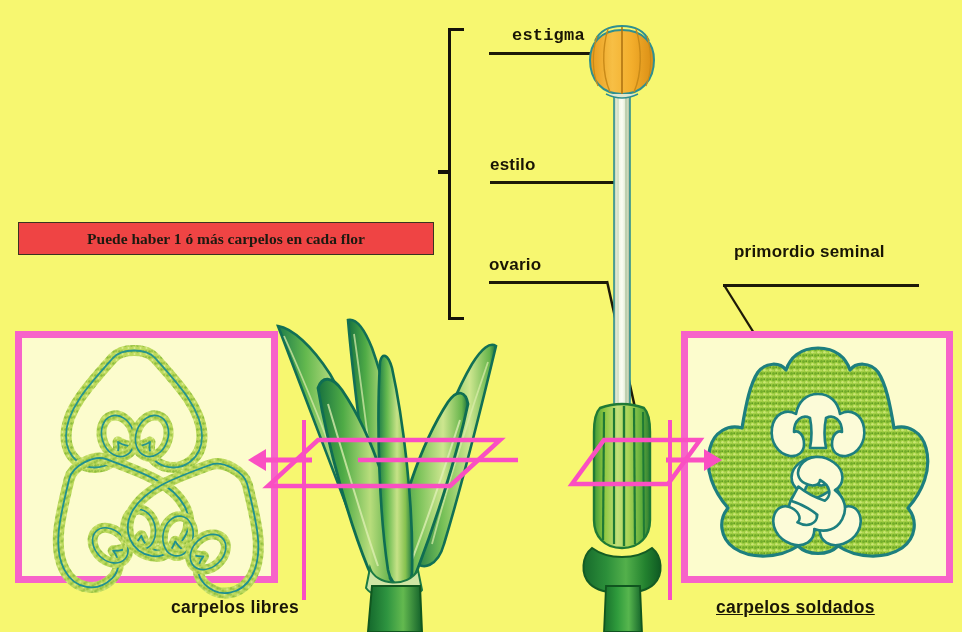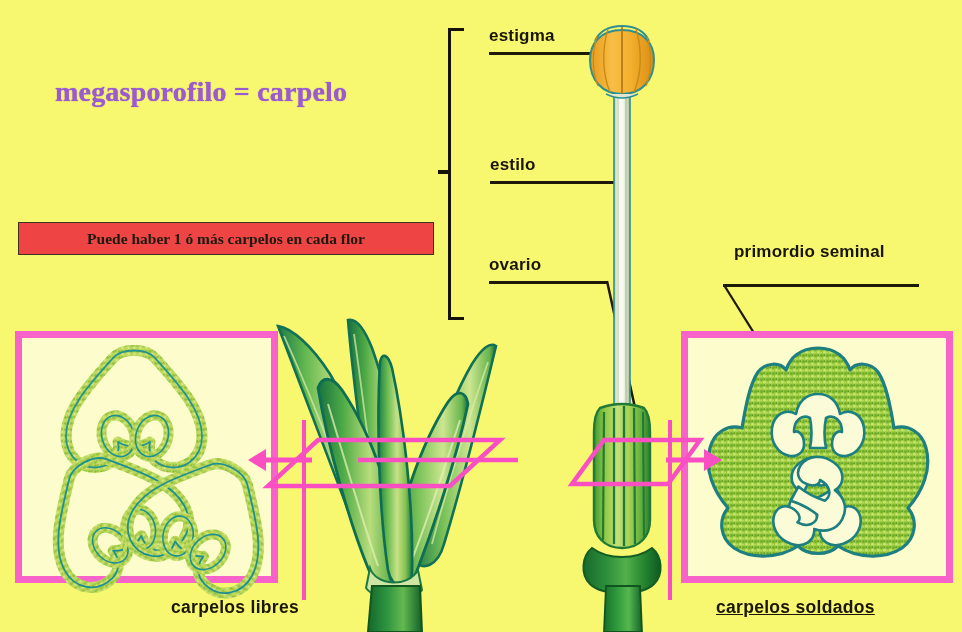--- a/index.html
+++ b/index.html
@@ -37,21 +37,21 @@
     white-space:nowrap;
   }
   .lbl{
     font-family:"Liberation Sans", sans-serif;
     font-weight:bold;
     font-size:17px;
     color:#191505;
     white-space:nowrap;
     letter-spacing:.2px;
   }
-  .lbl-estigma{left:489px;top:26px;}
+  .lbl-estigma{left:512px;top:26px;font-family:Liberation Mono, monospace;}
   .lbl-estilo{left:490px;top:155px;}
   .lbl-ovario{left:489px;top:255px;}
   .lbl-primordio{left:723px;top:242px;margin-left:11px;}
   .caption{
     font-family:"Liberation Sans", sans-serif;
     font-weight:bold;font-size:17.5px;
     color:#1a1608;
     white-space:nowrap;
   }
   .cap-left{left:171px;top:597px;letter-spacing:.3px;}
@@ -86,21 +86,20 @@
   .inset-left{left:15px;top:331px;width:263px;height:252px;}
   .inset-right{left:681px;top:331px;width:272px;height:252px;}
 
   svg{position:absolute;overflow:visible;}
 </style>
 </head>
 <body>
 
 <div id="stage">
 
-  <div class="title">megasporofilo = carpelo</div>
 
   <div class="notebox">
     <span>Puede haber 1 ó más carpelos en cada flor</span>
   </div>
 
   <div class="bracket"></div>
   <div class="bracket-tick"></div>
 
   <div class="lbl lbl-estigma">estigma</div>
   <div class="ld ld-estigma"></div>

